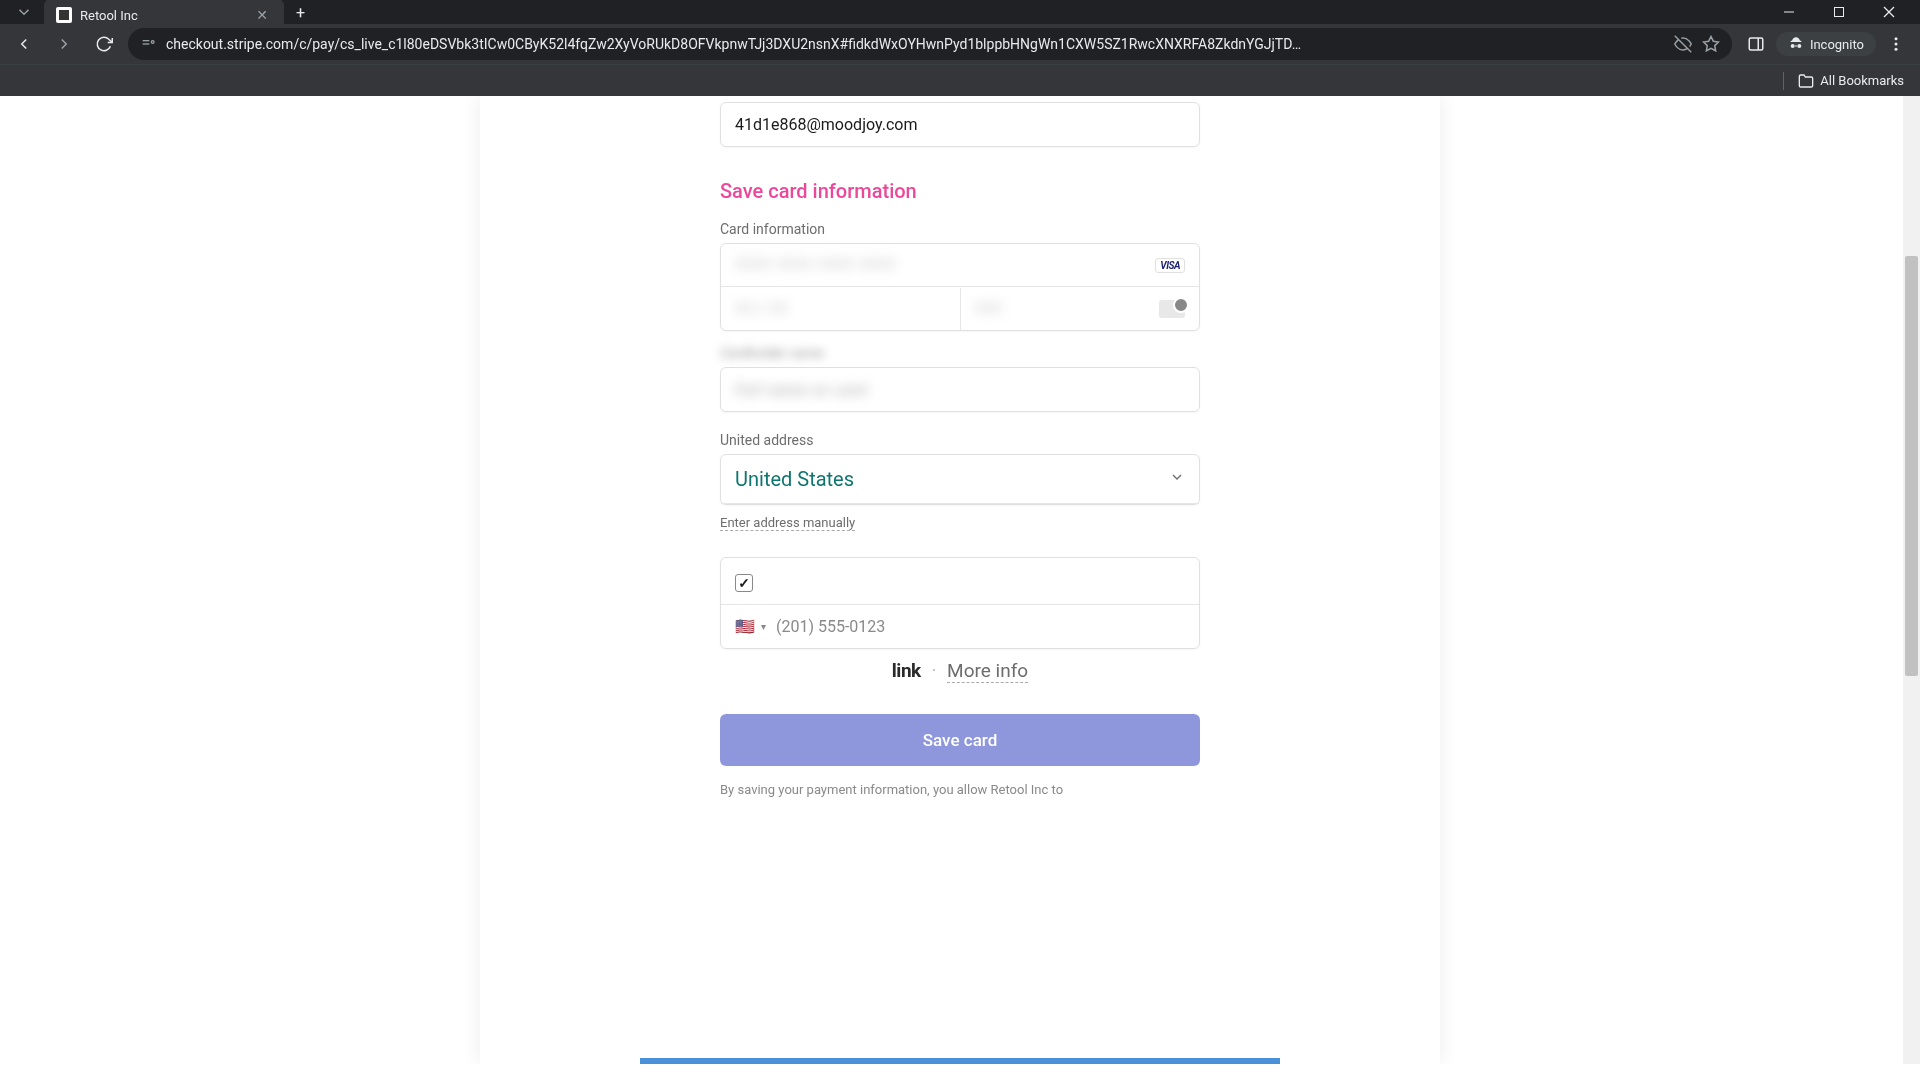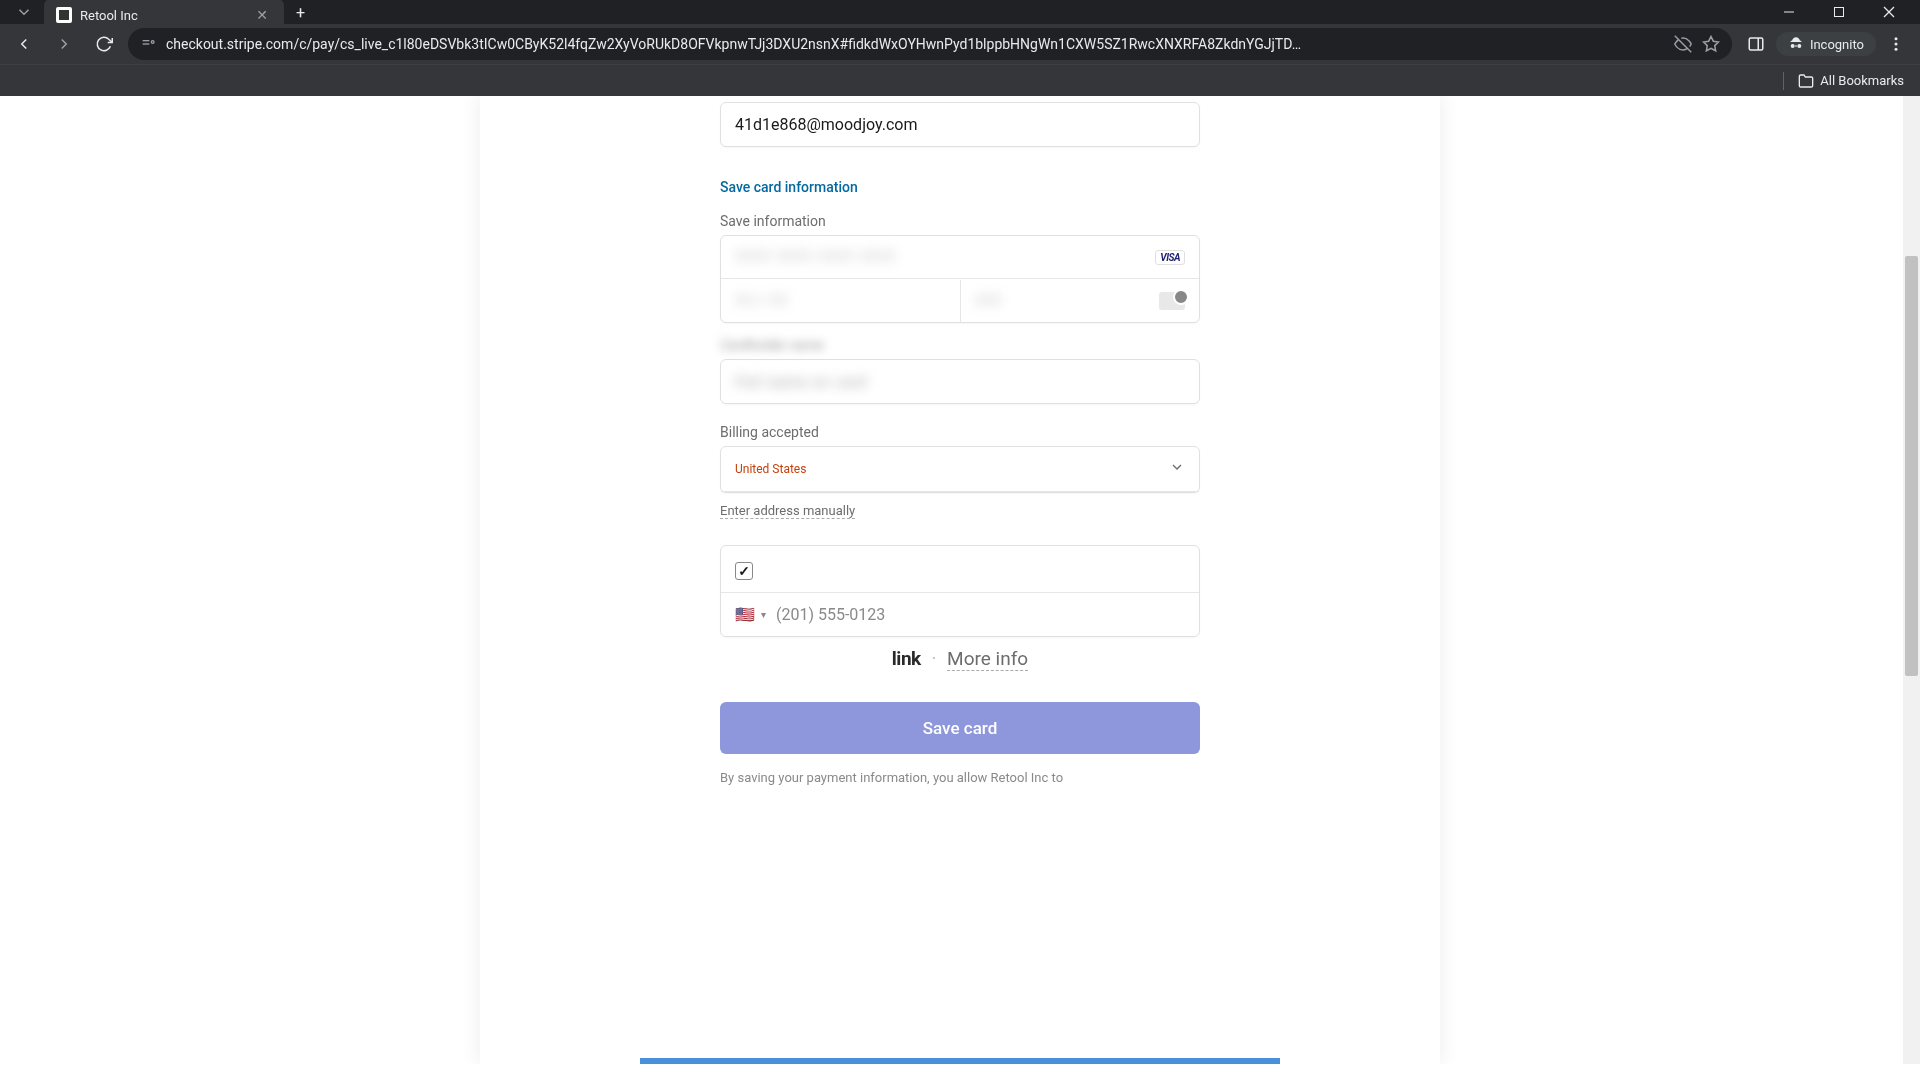--- a/index.html
+++ b/index.html
@@ -35,42 +35,42 @@
 
 .viewport { height: calc(1080px - 112px); overflow: hidden; position: relative; background: #fff; }
 .page-scroll { position:absolute; right:0; top:0; width:17px; height:100%; background:#f1f1f1; }
 .page-scroll-thumb { position:absolute; left:2px; width:13px; background:#c1c1c1; border-radius:2px; }
 
 .checkout-container { max-width: 960px; margin: 0 auto; box-shadow: 0 0 20px rgba(0,0,0,0.08); min-height: 100%; background: #fff; position: relative; }
 .checkout-form { width: 480px; margin: 0 auto; padding-top: 6px; }
 
 .email-field { border: 1px solid #e0e0e0; border-radius: 6px; padding: 12px 14px; font-size: 16px; color: #1a1a1a; margin-bottom: 32px; box-shadow: 0 1px 2px rgba(0,0,0,0.04); }
 
-.section-title { font-size: 14px; color: #0369a1; font-weight: 500; margin-bottom: 18px; }
+.section-title { font-size: 20px; color: #ec4899; font-weight: 500; margin-bottom: 18px; }
 .field-label { font-size: 14px; color: #6d6d6d; margin-bottom: 6px; }
 
 .card-group { border: 1px solid #e0e0e0; border-radius: 6px; margin-bottom: 14px; box-shadow: 0 1px 2px rgba(0,0,0,0.04); }
 .card-row { display: flex; align-items: center; padding: 12px 14px; position: relative; }
 .card-row + .card-row { border-top: 1px solid #e6e6e6; }
 .card-number-row { justify-content: space-between; }
 .card-split .half { flex: 1; padding: 12px 14px; }
 .card-split { display: flex; padding: 0; }
 .card-split .half + .half { border-left: 1px solid #e6e6e6; }
 .redacted { filter: blur(6px); color: #999; font-style: italic; font-size: 15px; letter-spacing: 1px; user-select: none; }
 .visa-badge { background: #fff; border: 1px solid #e0e0e0; border-radius: 3px; padding: 1px 4px; font-size: 10px; font-weight: 700; color: #1a1f71; font-style: italic; letter-spacing: -0.5px; }
 .cvc-icon { width: 26px; height: 18px; background: #e8e8e8; border-radius: 3px; position: relative; }
 .cvc-icon::after { content:''; position:absolute; right:-4px; top:-3px; width:12px; height:12px; background:#888; border-radius:50%; border:2px solid #fff; }
 
 .name-field-wrap { margin-bottom: 14px; }
 .name-field { border: 1px solid #e0e0e0; border-radius: 6px; padding: 12px 14px; box-shadow: 0 1px 2px rgba(0,0,0,0.04); }
 .redacted-label { filter: blur(5px); color:#999; font-size:14px; font-style:italic; margin-bottom:6px; }
 
 .addr-group { border: 1px solid #e0e0e0; border-radius: 6px; box-shadow: 0 1px 2px rgba(0,0,0,0.04); }
 .country-row { display: flex; align-items: center; justify-content: space-between; padding: 12px 14px; border-bottom: 1px solid #e6e6e6; cursor: pointer; }
-.country-val { font-size: 12px; color: #c2410c; }
+.country-val { font-size: 20px; color: #0f766e; }
 .chevron { color: #6d6d6d; }
 .address-input { padding: 13px 14px; font-size: 16px; color: #1a1a1a; outline: none; border: none; width: 100%; border-radius: 0 0 6px 6px; }
 .address-input::placeholder { color: #8a8a8a; }
 .address-wrap { border: 2px solid #7fb5e6; border-radius: 0 0 6px 6px; margin: -1px; box-shadow: 0 0 0 4px rgba(127,181,230,0.15); position: relative; }
 .manual-link { font-size: 13px; color: #6d6d6d; border-bottom: 1px dashed #aaa; display: inline-block; margin-top: 10px; cursor: pointer; }
 
 .link-box { border: 1px solid #e0e0e0; border-radius: 6px; margin-top: 26px; box-shadow: 0 1px 2px rgba(0,0,0,0.04); }
 .link-top { display: flex; gap: 12px; padding: 14px 14px 12px; }
 .checkbox { width: 18px; height: 18px; border: 1px solid #888; border-radius: 3px; display: flex; align-items: center; justify-content: center; flex-shrink: 0; margin-top: 2px; cursor: pointer; }
 .checkmark { font-size: 14px; color: #1a1a1a; font-weight: 700; }
@@ -205,21 +205,21 @@
 <div class="viewport">
   <div class="checkout-container">
     <div class="checkout-form">
 
       <div class="email-field">
         <span>41d1e868@moodjoy.com</span>
       </div>
 
       <div class="section-title">Save card information</div>
 
-      <div class="field-label">Save information</div>
+      <div class="field-label">Card information</div>
       <div class="card-group">
         <div class="card-row card-number-row">
           <span class="redacted">1111 1111 1111 1111</span>
           <span class="visa-badge">VISA</span>
         </div>
         <div class="card-row card-split">
           <div class="half"><span class="redacted">11 / 11</span></div>
           <div class="half" style="display:flex;justify-content:space-between;align-items:center;">
             <span class="redacted">111</span>
             <span class="cvc-icon"></span>
@@ -227,21 +227,21 @@
         </div>
       </div>
 
       <div class="name-field-wrap">
         <div class="redacted-label">Cardholder name</div>
         <div class="name-field">
           <span class="redacted">Full name on card</span>
         </div>
       </div>
 
-      <div class="field-label" style="margin-top:20px;">Billing accepted</div>
+      <div class="field-label" style="margin-top:20px;">United address</div>
       <div class="addr-group">
         <div class="country-row">
           <span class="country-val">United States</span>
           <span class="chevron"><svg width="16" height="16" viewBox="0 0 24 24" fill="none" stroke="currentColor" stroke-width="2">
                 <polyline points="6 9 12 15 18 9"></polyline>
               </svg></span>
         </div>
       </div>
       <span class="manual-link">Enter address manually</span>
 

